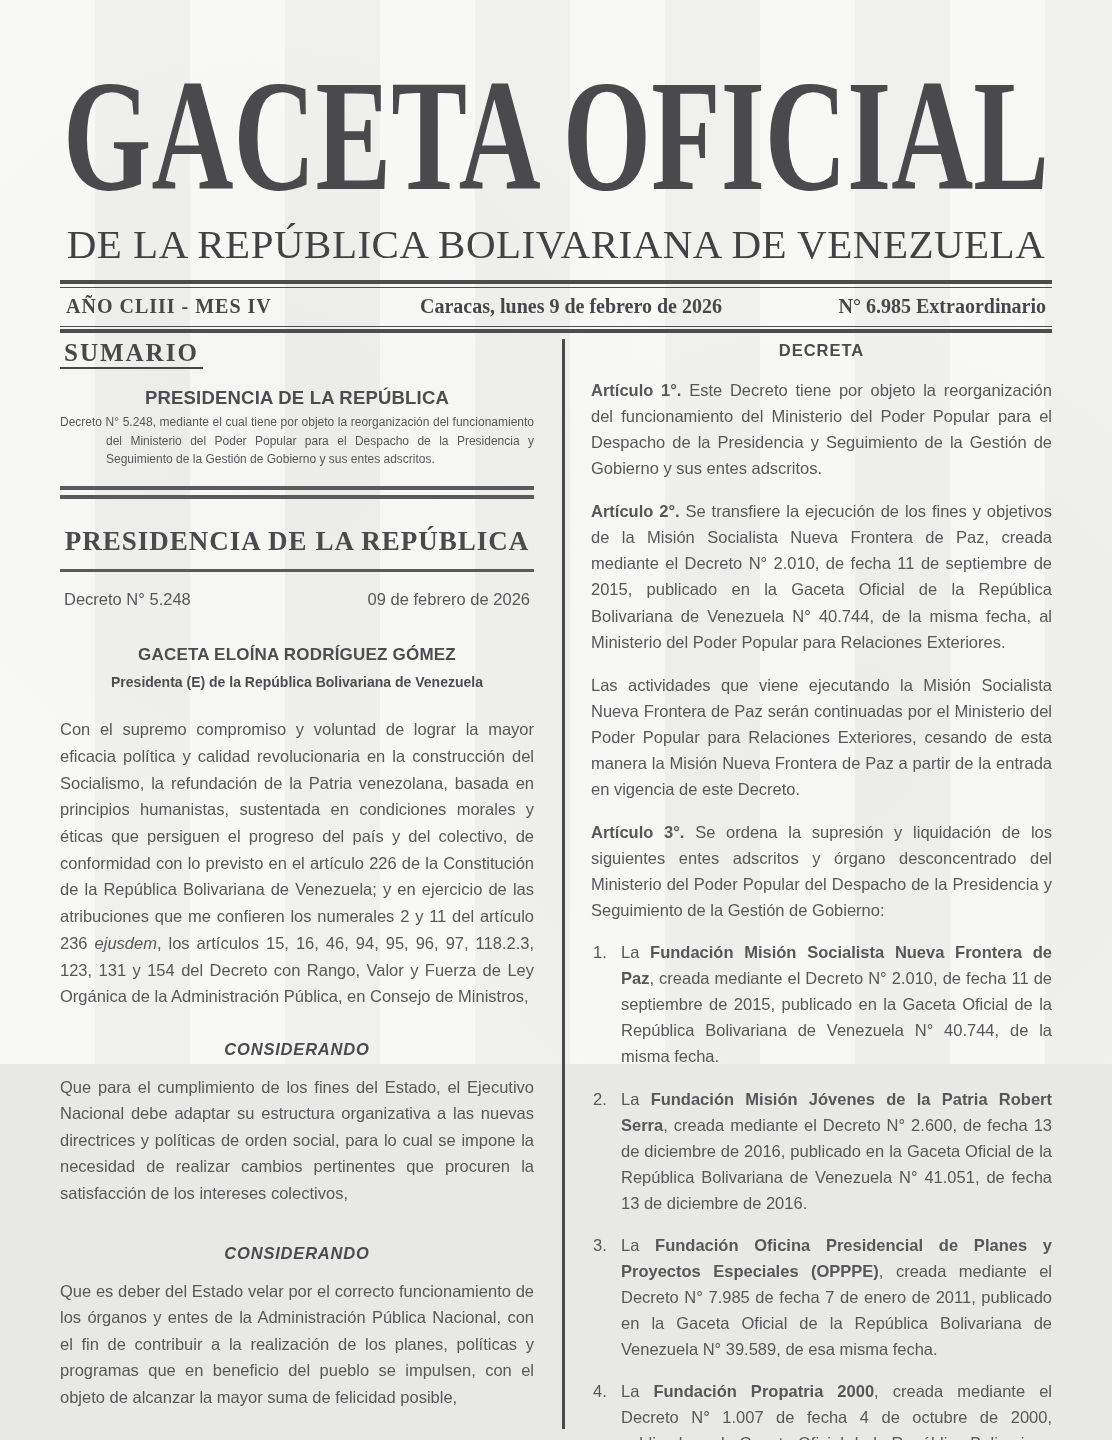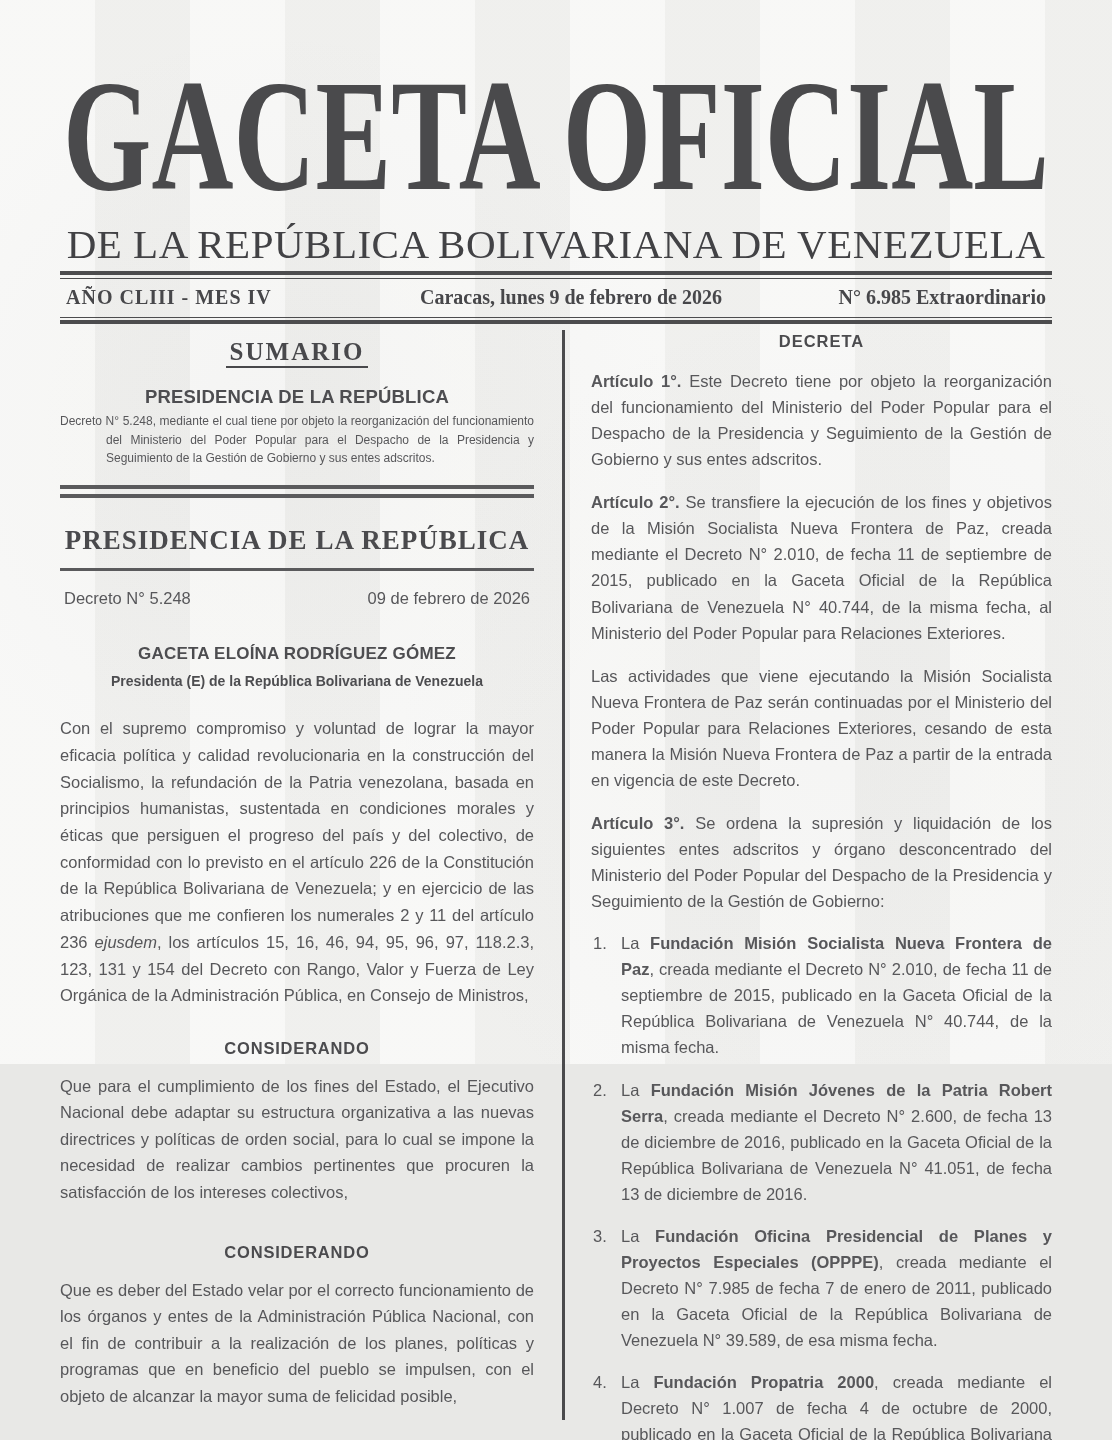--- a/index.html
+++ b/index.html
@@ -25,21 +25,21 @@
   .masthead-subtitle{
     text-align:center;
     font-family:"Liberation Serif",serif;
     font-size:41px;
     letter-spacing:0.5px;
     color:#424245;
     white-space:nowrap;
     margin-top:2px;
   }
   .info-band{
-    margin-top:3px;
+    margin-top:12px;
     border-top:4px solid #4c4c4e;
     border-bottom:4px solid #4c4c4e;
   }
   .info-band-inner{
     border-top:1.5px solid #4c4c4e;
     border-bottom:1.5px solid #4c4c4e;
     margin:2.5px 0;
     display:flex;
     align-items:center;
     justify-content:space-between;
@@ -75,27 +75,27 @@
     box-sizing:border-box;
   }
 
   .just{ text-align:justify; }
   p{margin:0;}
   .b{font-weight:bold;}
   .i{font-style:italic;}
 
   
   .sumario-heading{
-    text-align:center;
+    text-align:left;
     font-family:"Liberation Serif",serif;
     font-weight:bold;
     font-size:25px;
     letter-spacing:2px;
     color:#48484b;
-    margin-top:8px;
+    margin-top:0;
   }
   .sumario-heading span{
     border-bottom:2.5px solid #48484b;
     padding:0 4px 1px 4px;
   }
   .sumario-section{
     text-align:center;
     font-weight:bold;
     font-size:18.5px;
     color:#4d4d50;
@@ -153,20 +153,21 @@
     margin-top:26px;
     font-size:16.5px;
     line-height:1.62;
   }
   .considerando-label{
     text-align:center;
     font-weight:bold;
     font-size:16.5px;
     letter-spacing:0.8px;
     color:#4b4b4e;
+    font-style:italic;
   }
   .mt-c1{margin-top:30px;}
   .mt-p1{margin-top:15px;}
   .considerando-para{
     font-size:16.5px;
     line-height:1.6;
   }
   .mt-c2{margin-top:38px;}
 
   

